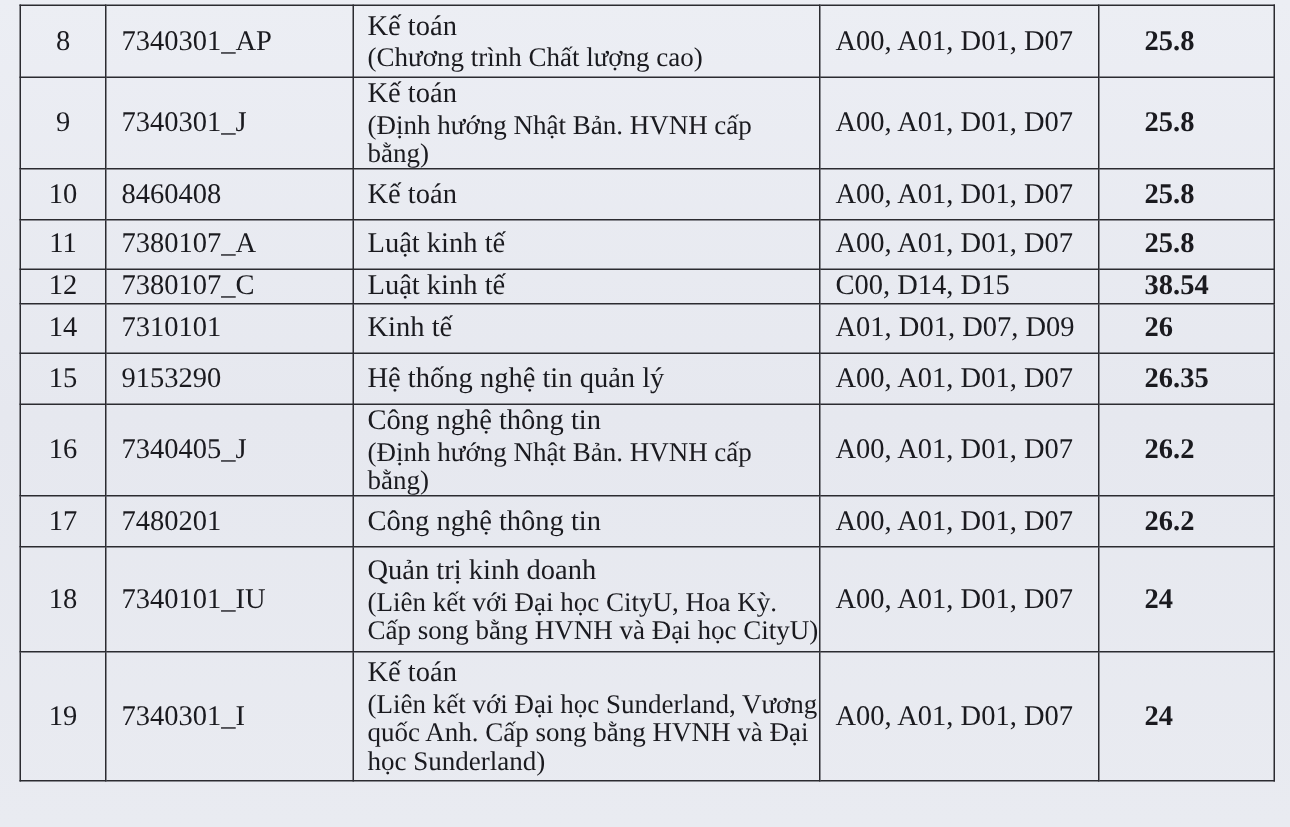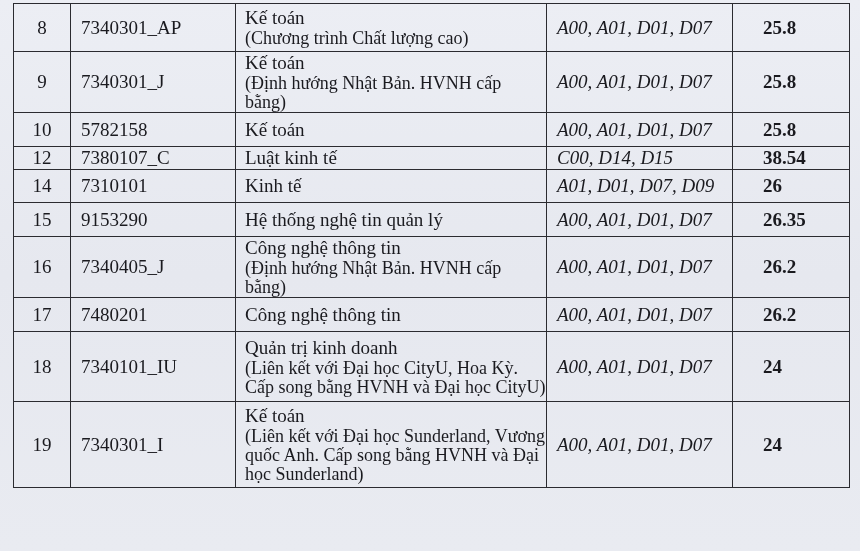--- a/index.html
+++ b/index.html
@@ -28,21 +28,21 @@
     line-height:22px;
   }
   col.c-stt { width:57px; }
   col.c-code { width:165px; }
   col.c-name { width:311px; }
   col.c-combo { width:186px; }
   col.c-score { width:117px; }
   td.stt { text-align:center; }
   td.code { padding-left:10px !important; }
   td.name { padding-left:9px !important; }
-  td.combo { padding-left:10px !important;font-style:italic; }
+  td.combo { padding-left:10px !important; }
   td.score { padding-left:30px !important; font-weight:bold; }
   .sub { display:block; font-size:18px; line-height:19px; }
   .main { display:block; }
 </style>
 </head>
 <body>
 
 <div class="page">
   <table class="adm">
     <colgroup>
@@ -68,23 +68,33 @@
     <td class="code">7340301_J</td>
     <td class="name">
       <span class="main">Kế toán</span>
       <span class="sub">(Định hướng Nhật Bản. HVNH cấp bằng)</span>
     </td>
     <td class="combo">A00, A01, D01, D07</td>
     <td class="score">25.8</td>
   </tr>
         <tr style="height: 34px;">
     <td class="stt">10</td>
-    <td class="code">5782158</td>
+    <td class="code">8460408</td>
     <td class="name">
       <span class="main">Kế toán</span>
+
+    </td>
+    <td class="combo">A00, A01, D01, D07</td>
+    <td class="score">25.8</td>
+  </tr>
+        <tr style="height: 33px;">
+    <td class="stt">11</td>
+    <td class="code">7380107_A</td>
+    <td class="name">
+      <span class="main">Luật kinh tế</span>
 
     </td>
     <td class="combo">A00, A01, D01, D07</td>
     <td class="score">25.8</td>
   </tr>
         <tr style="height: 18px;">
     <td class="stt">12</td>
     <td class="code">7380107_C</td>
     <td class="name">
       <span class="main">Luật kinh tế</span>

